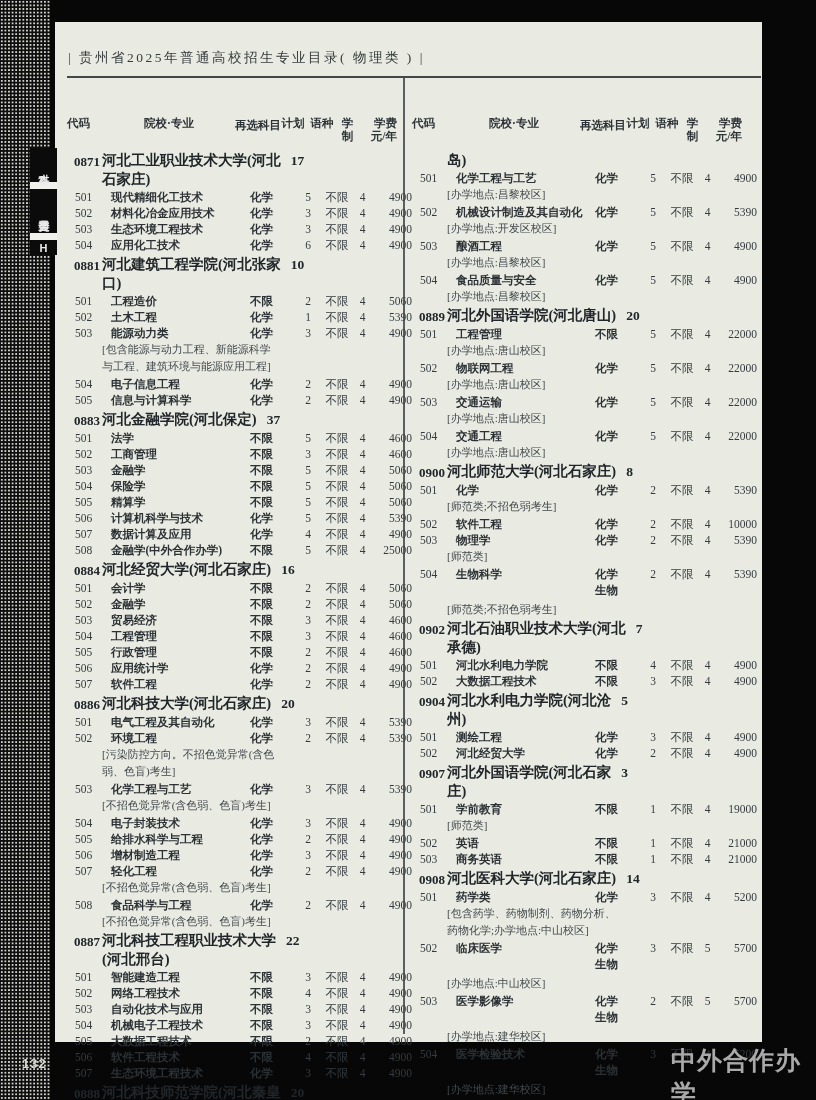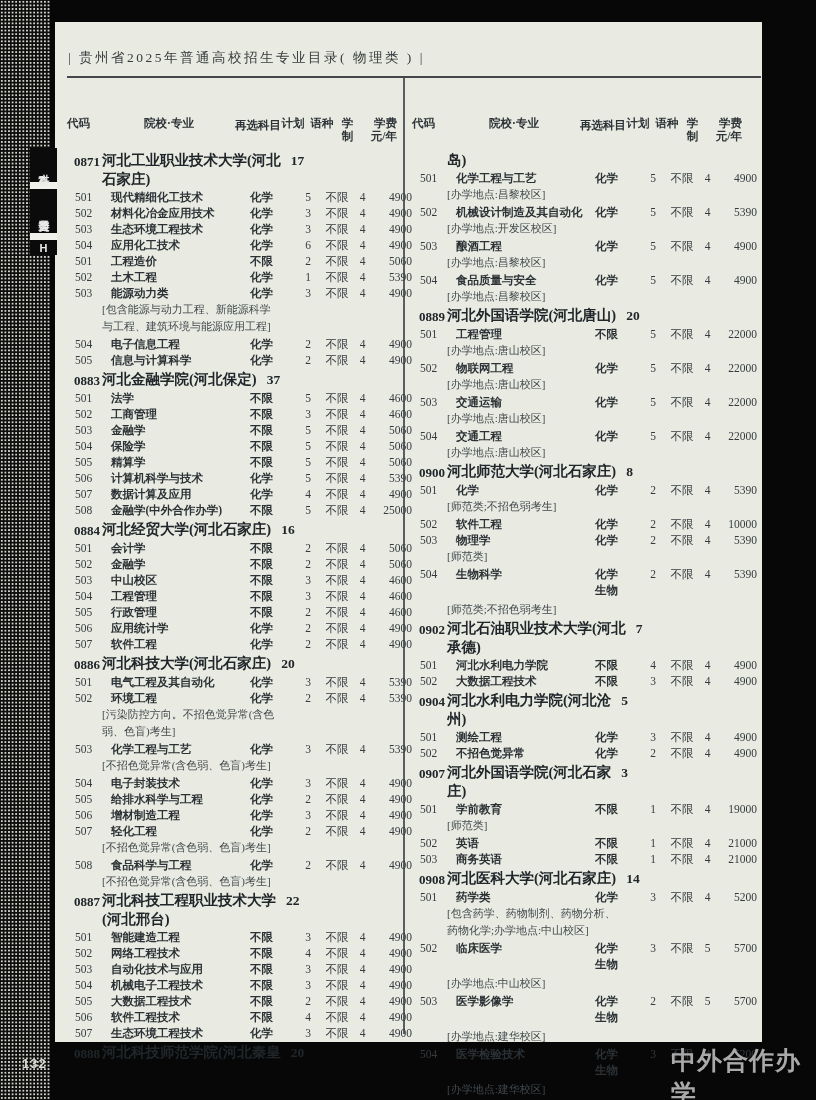--- a/index.html
+++ b/index.html
@@ -118,20 +118,21 @@
         <span class="cell cd">504</span>
         <span class="cell nm">应用化工技术</span>
         <span class="cell sb">
           <div>化学</div>
         </span>
         <span class="cell pl">6</span>
         <span class="cell lg">不限</span>
         <span class="cell yr">4</span>
         <span class="cell fe">4900</span>
       </div>
+      <div class="c-row"><span class="c-code">0881</span><span>河北建筑工程学院(河北张家</span><span class="c-plan">10</span><div class="c-line2">口)</div></div>
       <div class="row m-row">
         <span class="cell cd">501</span>
         <span class="cell nm">工程造价</span>
         <span class="cell sb">
           <div>不限</div>
         </span>
         <span class="cell pl">2</span>
         <span class="cell lg">不限</span>
         <span class="cell yr">4</span>
         <span class="cell fe">5060</span>
@@ -289,21 +290,21 @@
         <span class="cell sb">
           <div>不限</div>
         </span>
         <span class="cell pl">2</span>
         <span class="cell lg">不限</span>
         <span class="cell yr">4</span>
         <span class="cell fe">5060</span>
       </div>
       <div class="row m-row">
         <span class="cell cd">503</span>
-        <span class="cell nm">中山校区</span>
+        <span class="cell nm">贸易经济</span>
         <span class="cell sb">
           <div>不限</div>
         </span>
         <span class="cell pl">3</span>
         <span class="cell lg">不限</span>
         <span class="cell yr">4</span>
         <span class="cell fe">4600</span>
       </div>
       <div class="row m-row">
         <span class="cell cd">504</span>
@@ -716,21 +717,21 @@
         <span class="cell sb">
           <div>化学</div>
         </span>
         <span class="cell pl">3</span>
         <span class="cell lg">不限</span>
         <span class="cell yr">4</span>
         <span class="cell fe">4900</span>
       </div>
       <div class="row m-row">
         <span class="cell cd">502</span>
-        <span class="cell nm">不招色觉异常</span>
+        <span class="cell nm">河北经贸大学</span>
         <span class="cell sb">
           <div>化学</div>
         </span>
         <span class="cell pl">2</span>
         <span class="cell lg">不限</span>
         <span class="cell yr">4</span>
         <span class="cell fe">4900</span>
       </div>
       <div class="c-row"><span class="c-code">0907</span><span>河北外国语学院(河北石家</span><span class="c-plan">3</span><div class="c-line2">庄)</div></div>
       <div class="row m-row">

